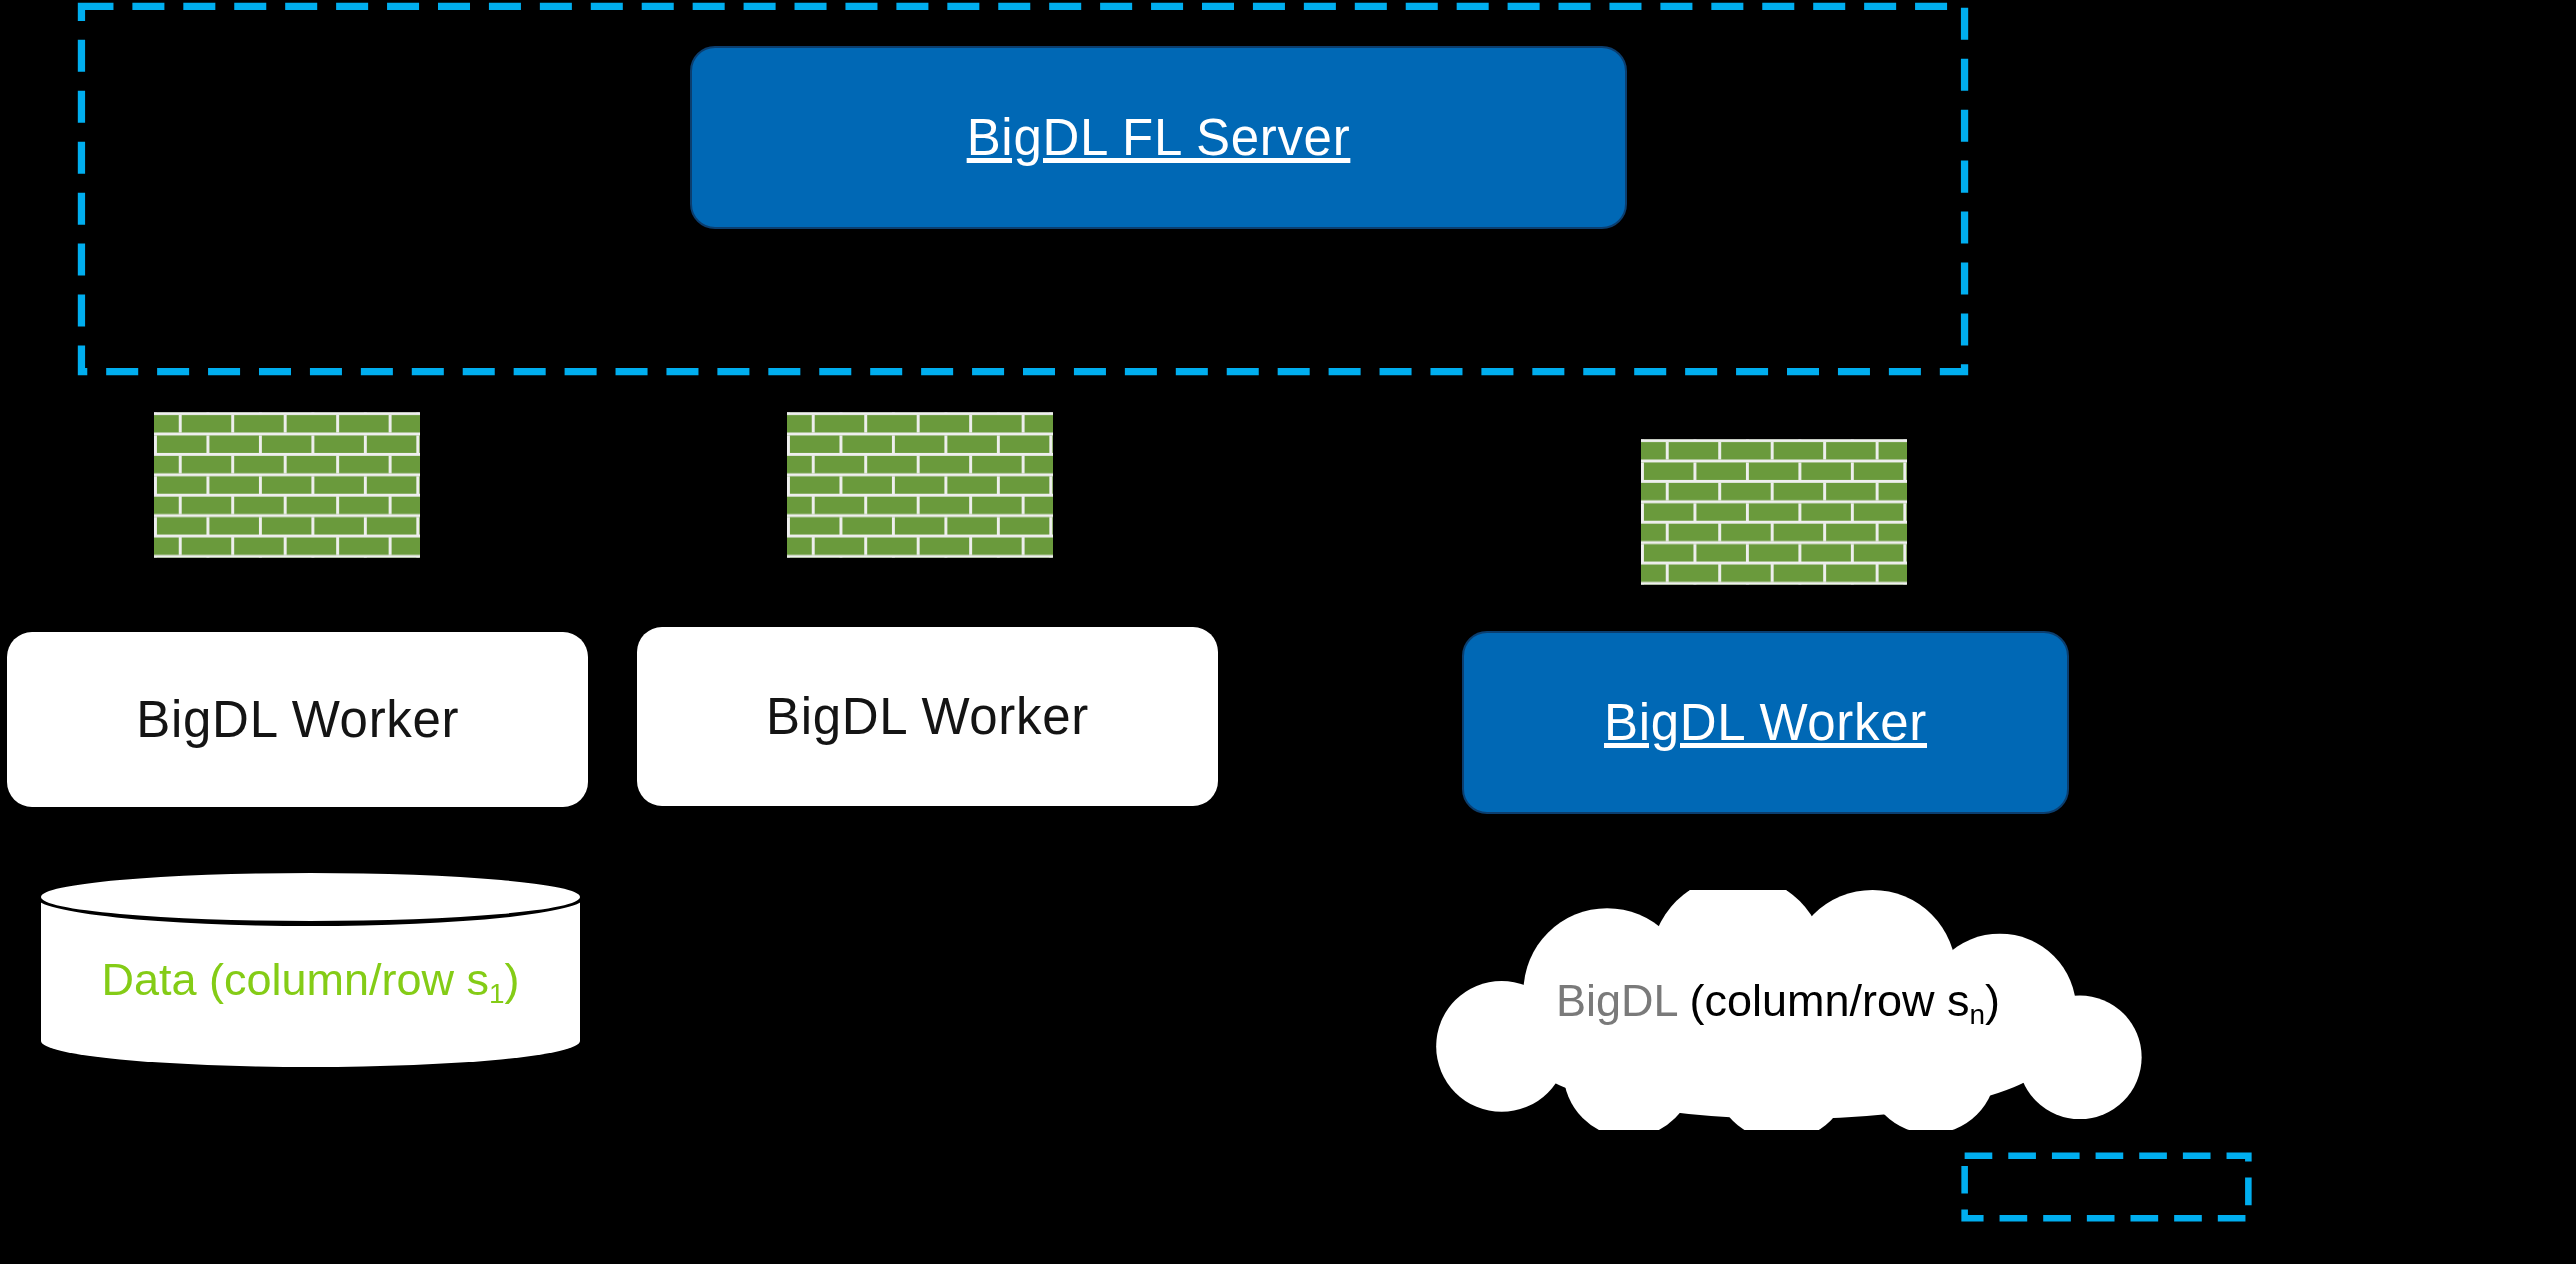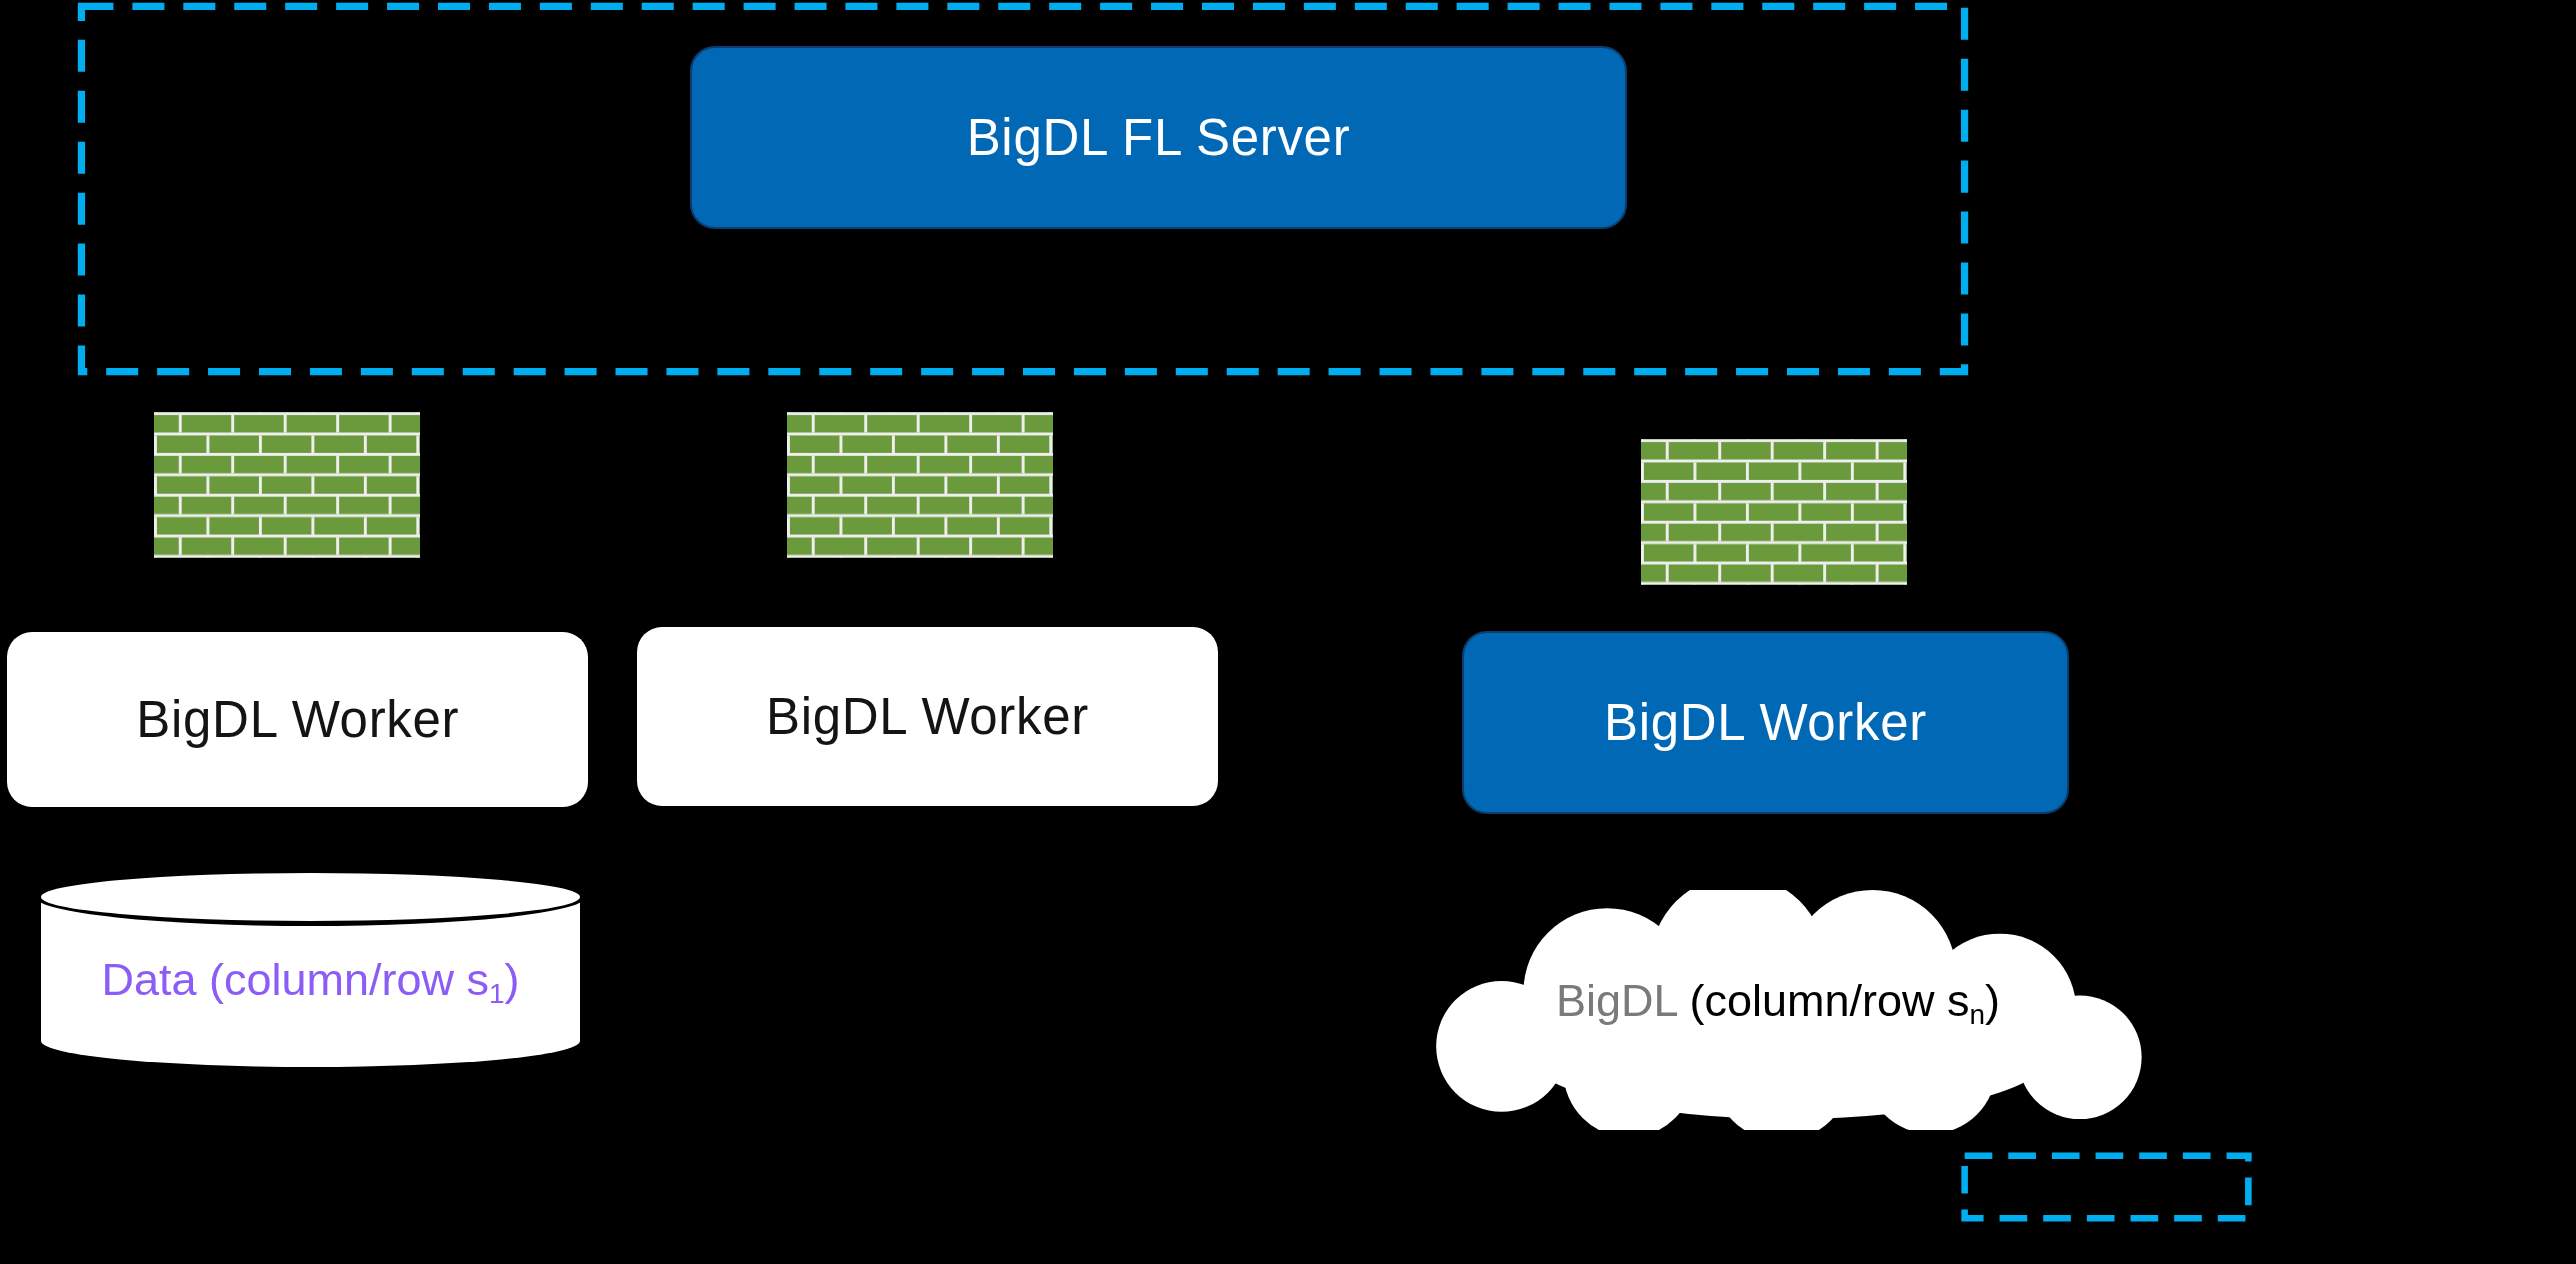--- a/index.html
+++ b/index.html
@@ -24,21 +24,21 @@
     position: absolute;
     display: flex;
     align-items: center;
     justify-content: center;
     border-radius: 25px;
     font-size: 51px;
     letter-spacing: 0.7px;
     white-space: nowrap;
   }
   .node.white { background: #ffffff; color: #141414; }
-  .node.blue  { background: #0068B5; color: #ffffff; border: 2.9px solid #0b3e6f; }
+  .node.blue  { background: #0068B5; color: #ffffff; border: 2.9px solid #0b3e6f; text-decoration: underline; }
   .server     { left: 690px; top: 46px;  width: 933px; height: 179px; }
   .worker1    { left: 7.3px;  top: 632px; width: 581px;  height: 175px; }
   .worker2    { left: 637px; top: 627px; width: 581px;  height: 179px; }
   .worker3    { left: 1462px;top: 631px; width: 603px;  height: 179px; }
 
   
   .firewall { position: absolute; }
   .fw1 { left: 154px;  top: 412px; width: 266px; height: 146px; }
   .fw2 { left: 787px; top: 412px; width: 266px; height: 146px; }
   .fw3 { left: 1641px; top: 439px; width: 266px; height: 146px; }
@@ -55,21 +55,21 @@
   .cyl-body {
     position: absolute; left: 0; right: 0; top: 29px; bottom: 0;
     background: #ffffff;
     border: 5.1px solid #000000; border-top: none;
     border-bottom-left-radius: 50% 31px;
     border-bottom-right-radius: 50% 31px;
     box-sizing: border-box;
   }
   .cyl-label {
     position: absolute; left: 0; right: 0; top: 86px;
-    text-align: center; font-size: 45px; color: #8b5cf6;
+    text-align: center; font-size: 45px; color: #84cc16;
     white-space: nowrap;
   }
   sub { font-size: 0.62em; vertical-align: -0.28em; }
 
   
   .cloud-wrap { position: absolute; left: 1388px; top: 890px; width: 780px; height: 240px; }
   .cloud-label {
     position: absolute; left: 0; right: 0; top: 85px;
     text-align: center; font-size: 45px; color: #000000;
     white-space: nowrap;

